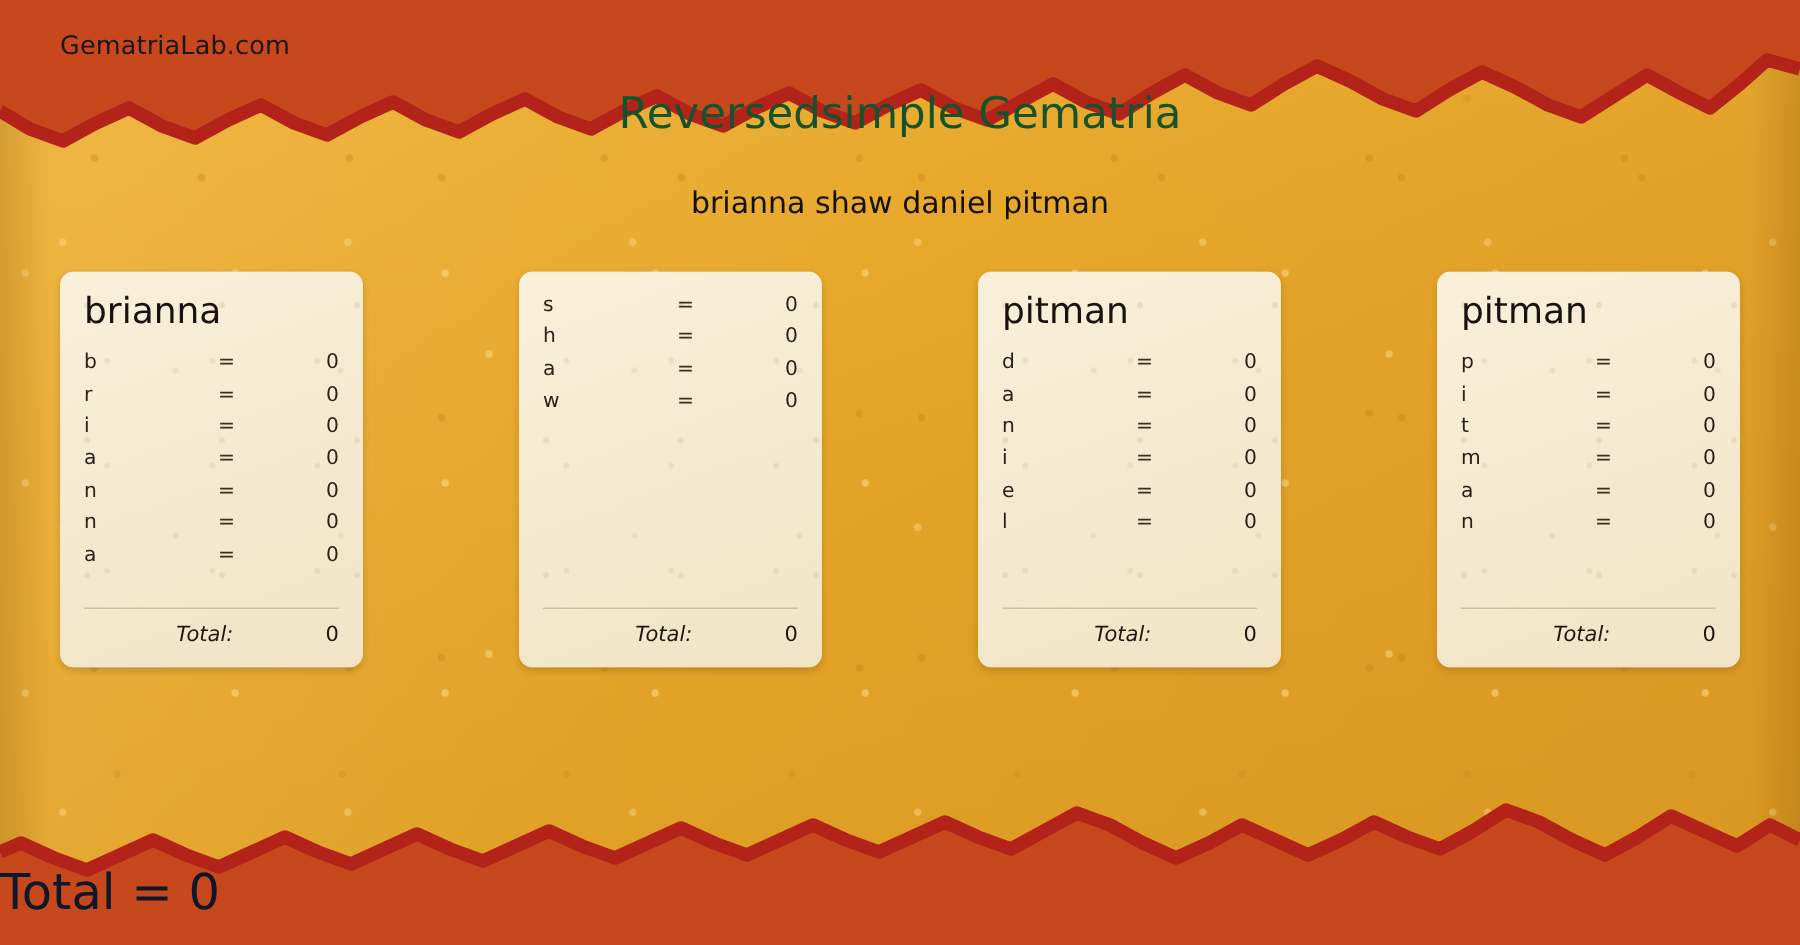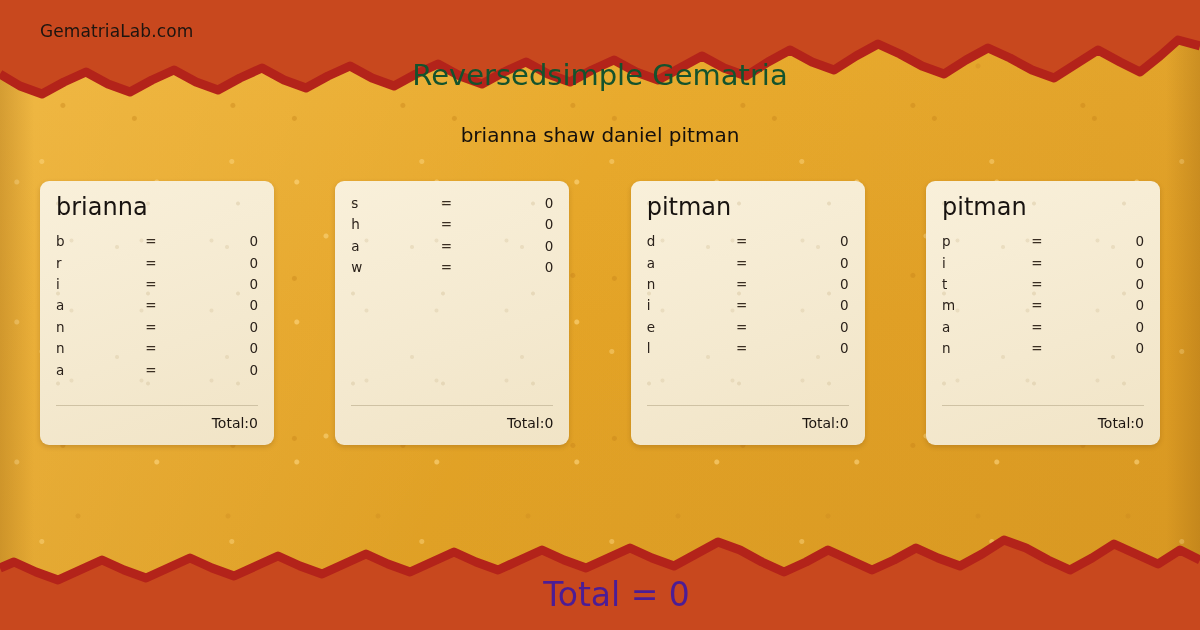--- a/index.html
+++ b/index.html
@@ -74,21 +74,21 @@
   }
 
   
   #cards {
     position:absolute;
     left:40px; top:181px; width:1120px; height:264px;
     display:flex; justify-content:space-between;
   }
   .card {
     position:relative;
-    width:234px; height:264px;
+    width:202px; height:264px;
     background:#f6ecd4;
     background-image:
       radial-gradient(circle at 20% 25%, rgba(214,196,158,.45) 0 1.5px, transparent 2.5px),
       radial-gradient(circle at 70% 60%, rgba(216,198,160,.40) 0 1.5px, transparent 2.5px),
       radial-gradient(circle at 45% 85%, rgba(212,194,156,.35) 0 1.5px, transparent 2.5px),
       linear-gradient(160deg, #f9f0da 0%, #f4e9cf 60%, #f1e4c6 100%);
     background-size:90px 90px, 110px 110px, 70px 70px, 100% 100%;
     border-radius:9px;
     box-shadow:0 2px 5px rgba(90,50,8,.22);
     padding:14px 16px 0 16px;
@@ -112,30 +112,29 @@
 
   .divider {
     height:1px; background:#cfc2a4;
     margin:0 0 9px 0;
   }
   .total-row {
     display:flex; align-items:baseline;
     font-size:14px; color:#1c1510;
     padding-bottom:14px;
   }
-  .total-row .label { flex:1 1 auto; text-align:right; }
+  .total-row .label { flex:1 1 auto; text-align:center;font-style:italic; }
   .total-row .val   { flex:0 0 auto; text-align:right; }
 
   
   #footer-total {
     position:absolute; left:0; right:0; bottom:16px;
-    text-align:center;
-    font-size:33px; color:#4c1d95; font-weight:400;
+    text-align:left;
+    font-size:33px; color:#0f172a; font-weight:400;
     z-index:5;
-    padding-left:33px;
   }
 </style>
 </head>
 <body>
 
 <div id="page">
 
   <div id="paper-texture"></div>
   <div id="vignette"></div>
 

